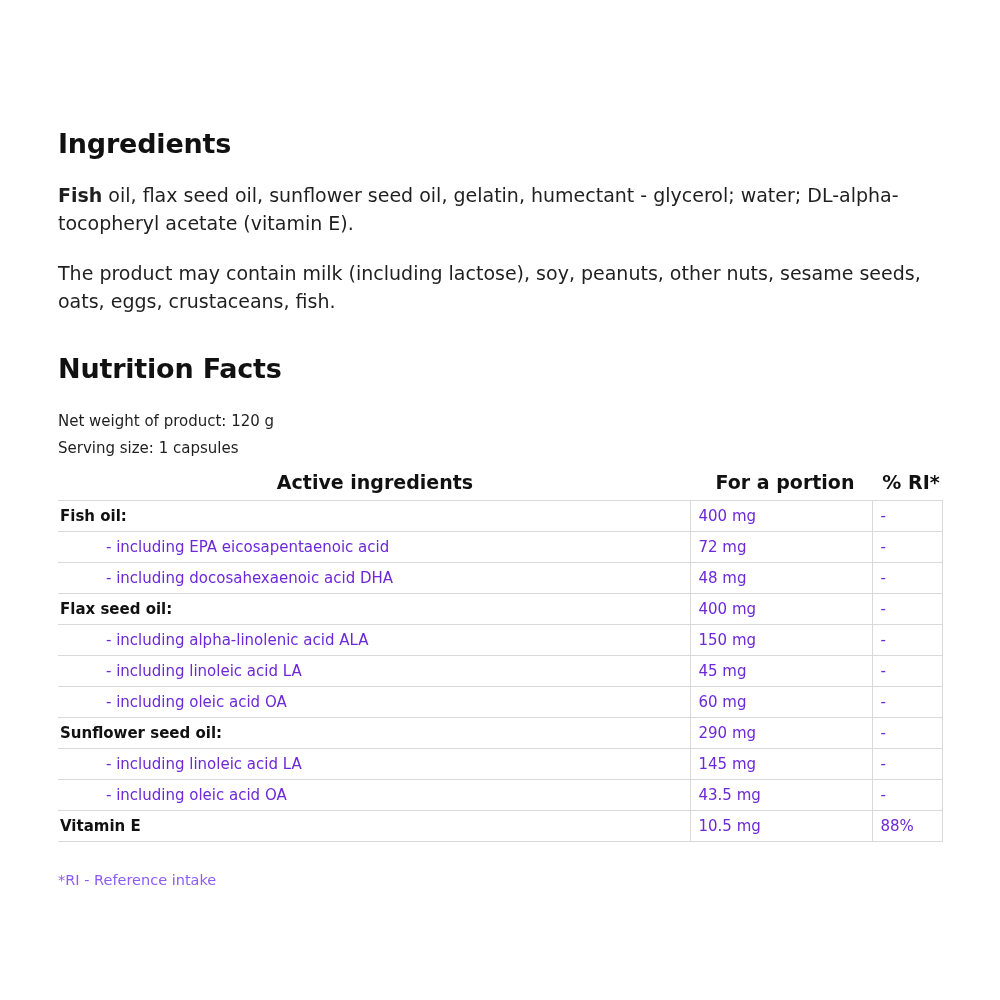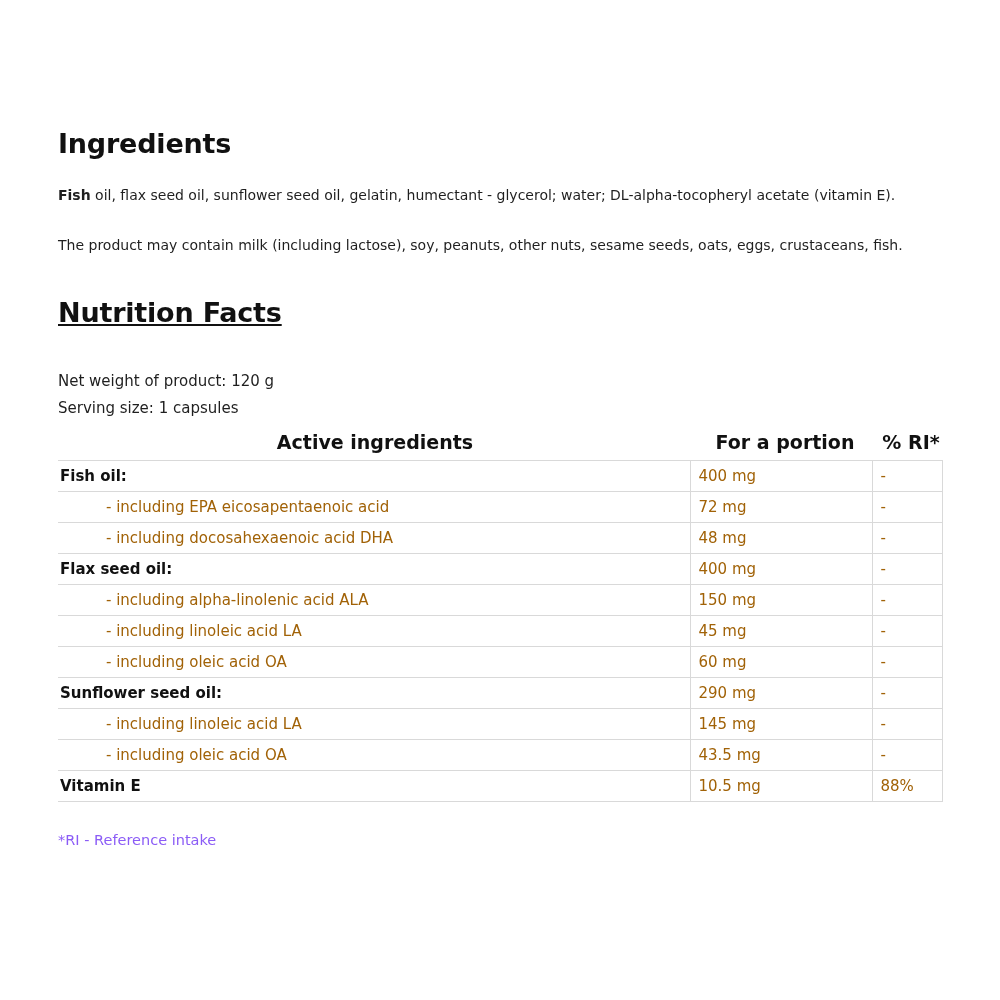--- a/index.html
+++ b/index.html
@@ -23,25 +23,24 @@
   }
   h1.section-title {
     font-size: 27px;
     font-weight: 700;
     letter-spacing: -0.2px;
     margin: 0 0 22px 0;
     color: #111111;
   }
   h1.section-title.second {
     margin-top: 38px;
-    margin-bottom: 40px;
-    text-decoration: underline;
+    margin-bottom: 24px;
   }
   p.body-text {
-    font-size: 14px;
+    font-size: 19px;
     line-height: 28px;
     margin: 0 0 22px 0;
     color: #1f1f1f;
     max-width: 886px;
   }
   p.body-text .lead-bold {
     font-weight: 700;
   }
   .facts-lines {
     font-size: 15px;
@@ -69,21 +68,21 @@
   }
   table.nutrition th.portion-h,
   table.nutrition th.ri-h {
     padding-left: 8px;
     margin-top: 12px;
   }
   table.nutrition td {
     border: 1px solid #d9d9d9;
     padding: 6px 8px 6px 2px;
     height: 17px;
-    color: #a16207;
+    color: #6d28d9;
     vertical-align: middle;
   }
   table.nutrition td.name {
     padding-left: 2px;
     border-left: none;
   }
   table.nutrition td.name.bold {
     font-weight: 700;
     color: #111111;
   }

